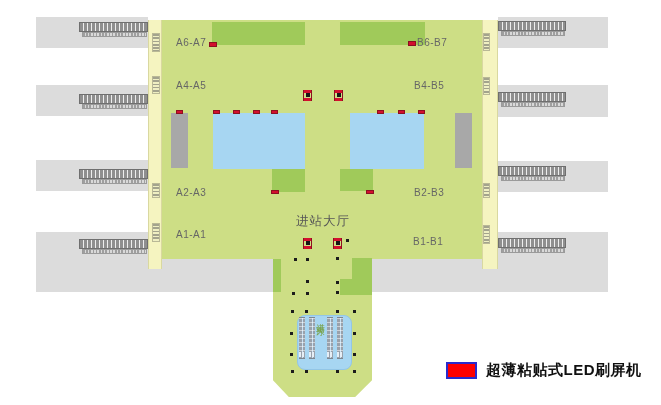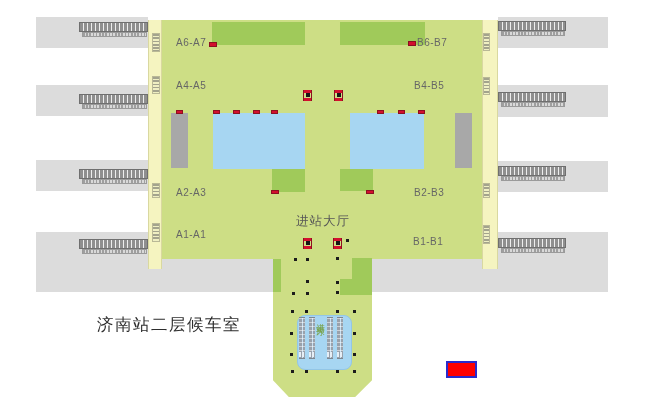--- a/index.html
+++ b/index.html
@@ -201,19 +201,19 @@
       <div class="gate-label" style="left: 417px; top: 37px;">B6-B7</div>
       <div class="gate-label" style="left: 414px; top: 80px;">B4-B5</div>
       <div class="gate-label" style="left: 414px; top: 187px;">B2-B3</div>
       <div class="gate-label" style="left: 413px; top: 236px;">B1-B1</div>
     </div>
 
   <div id="hall-label">进站大厅</div>
 
   <div id="entry-label">进站大厅</div>
 
-  <div id="title">济南站二层候车室</div>
 
   <div id="legend">
     <div class="swatch"></div>
+    <div class="ltext">超薄粘贴式LED刷屏机</div>
   </div>
 
 </div>
 
 </body></html>

